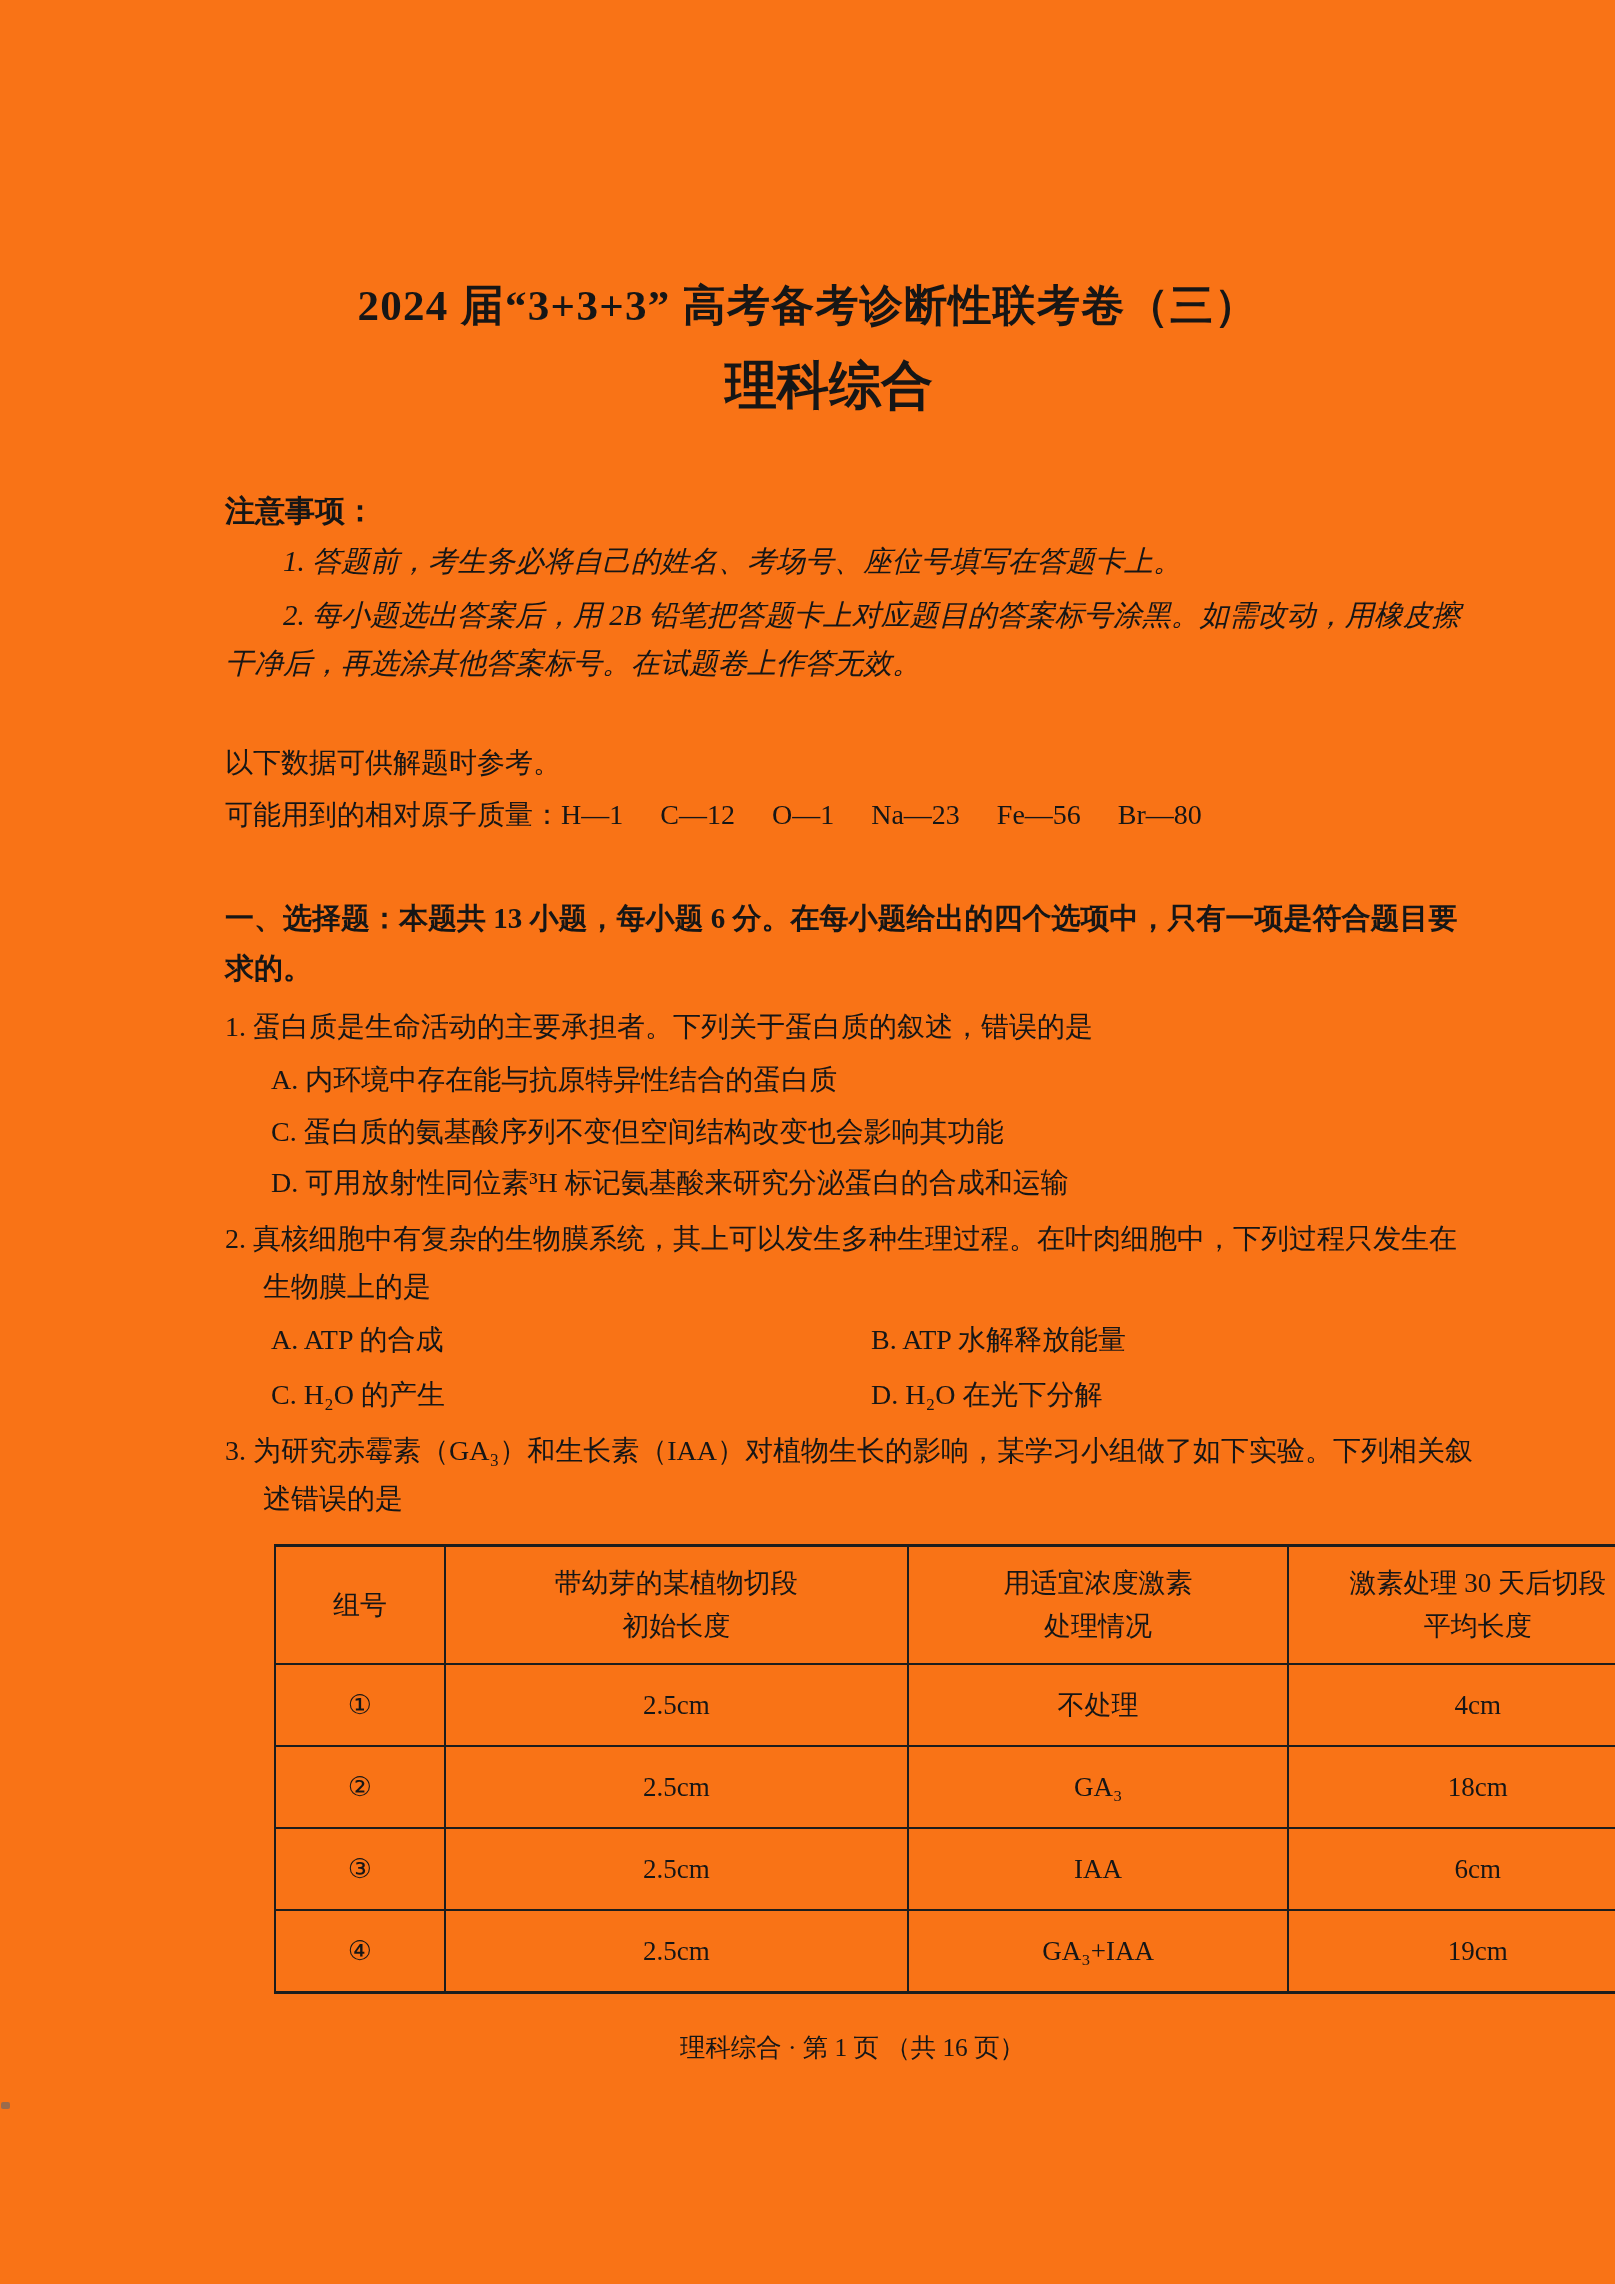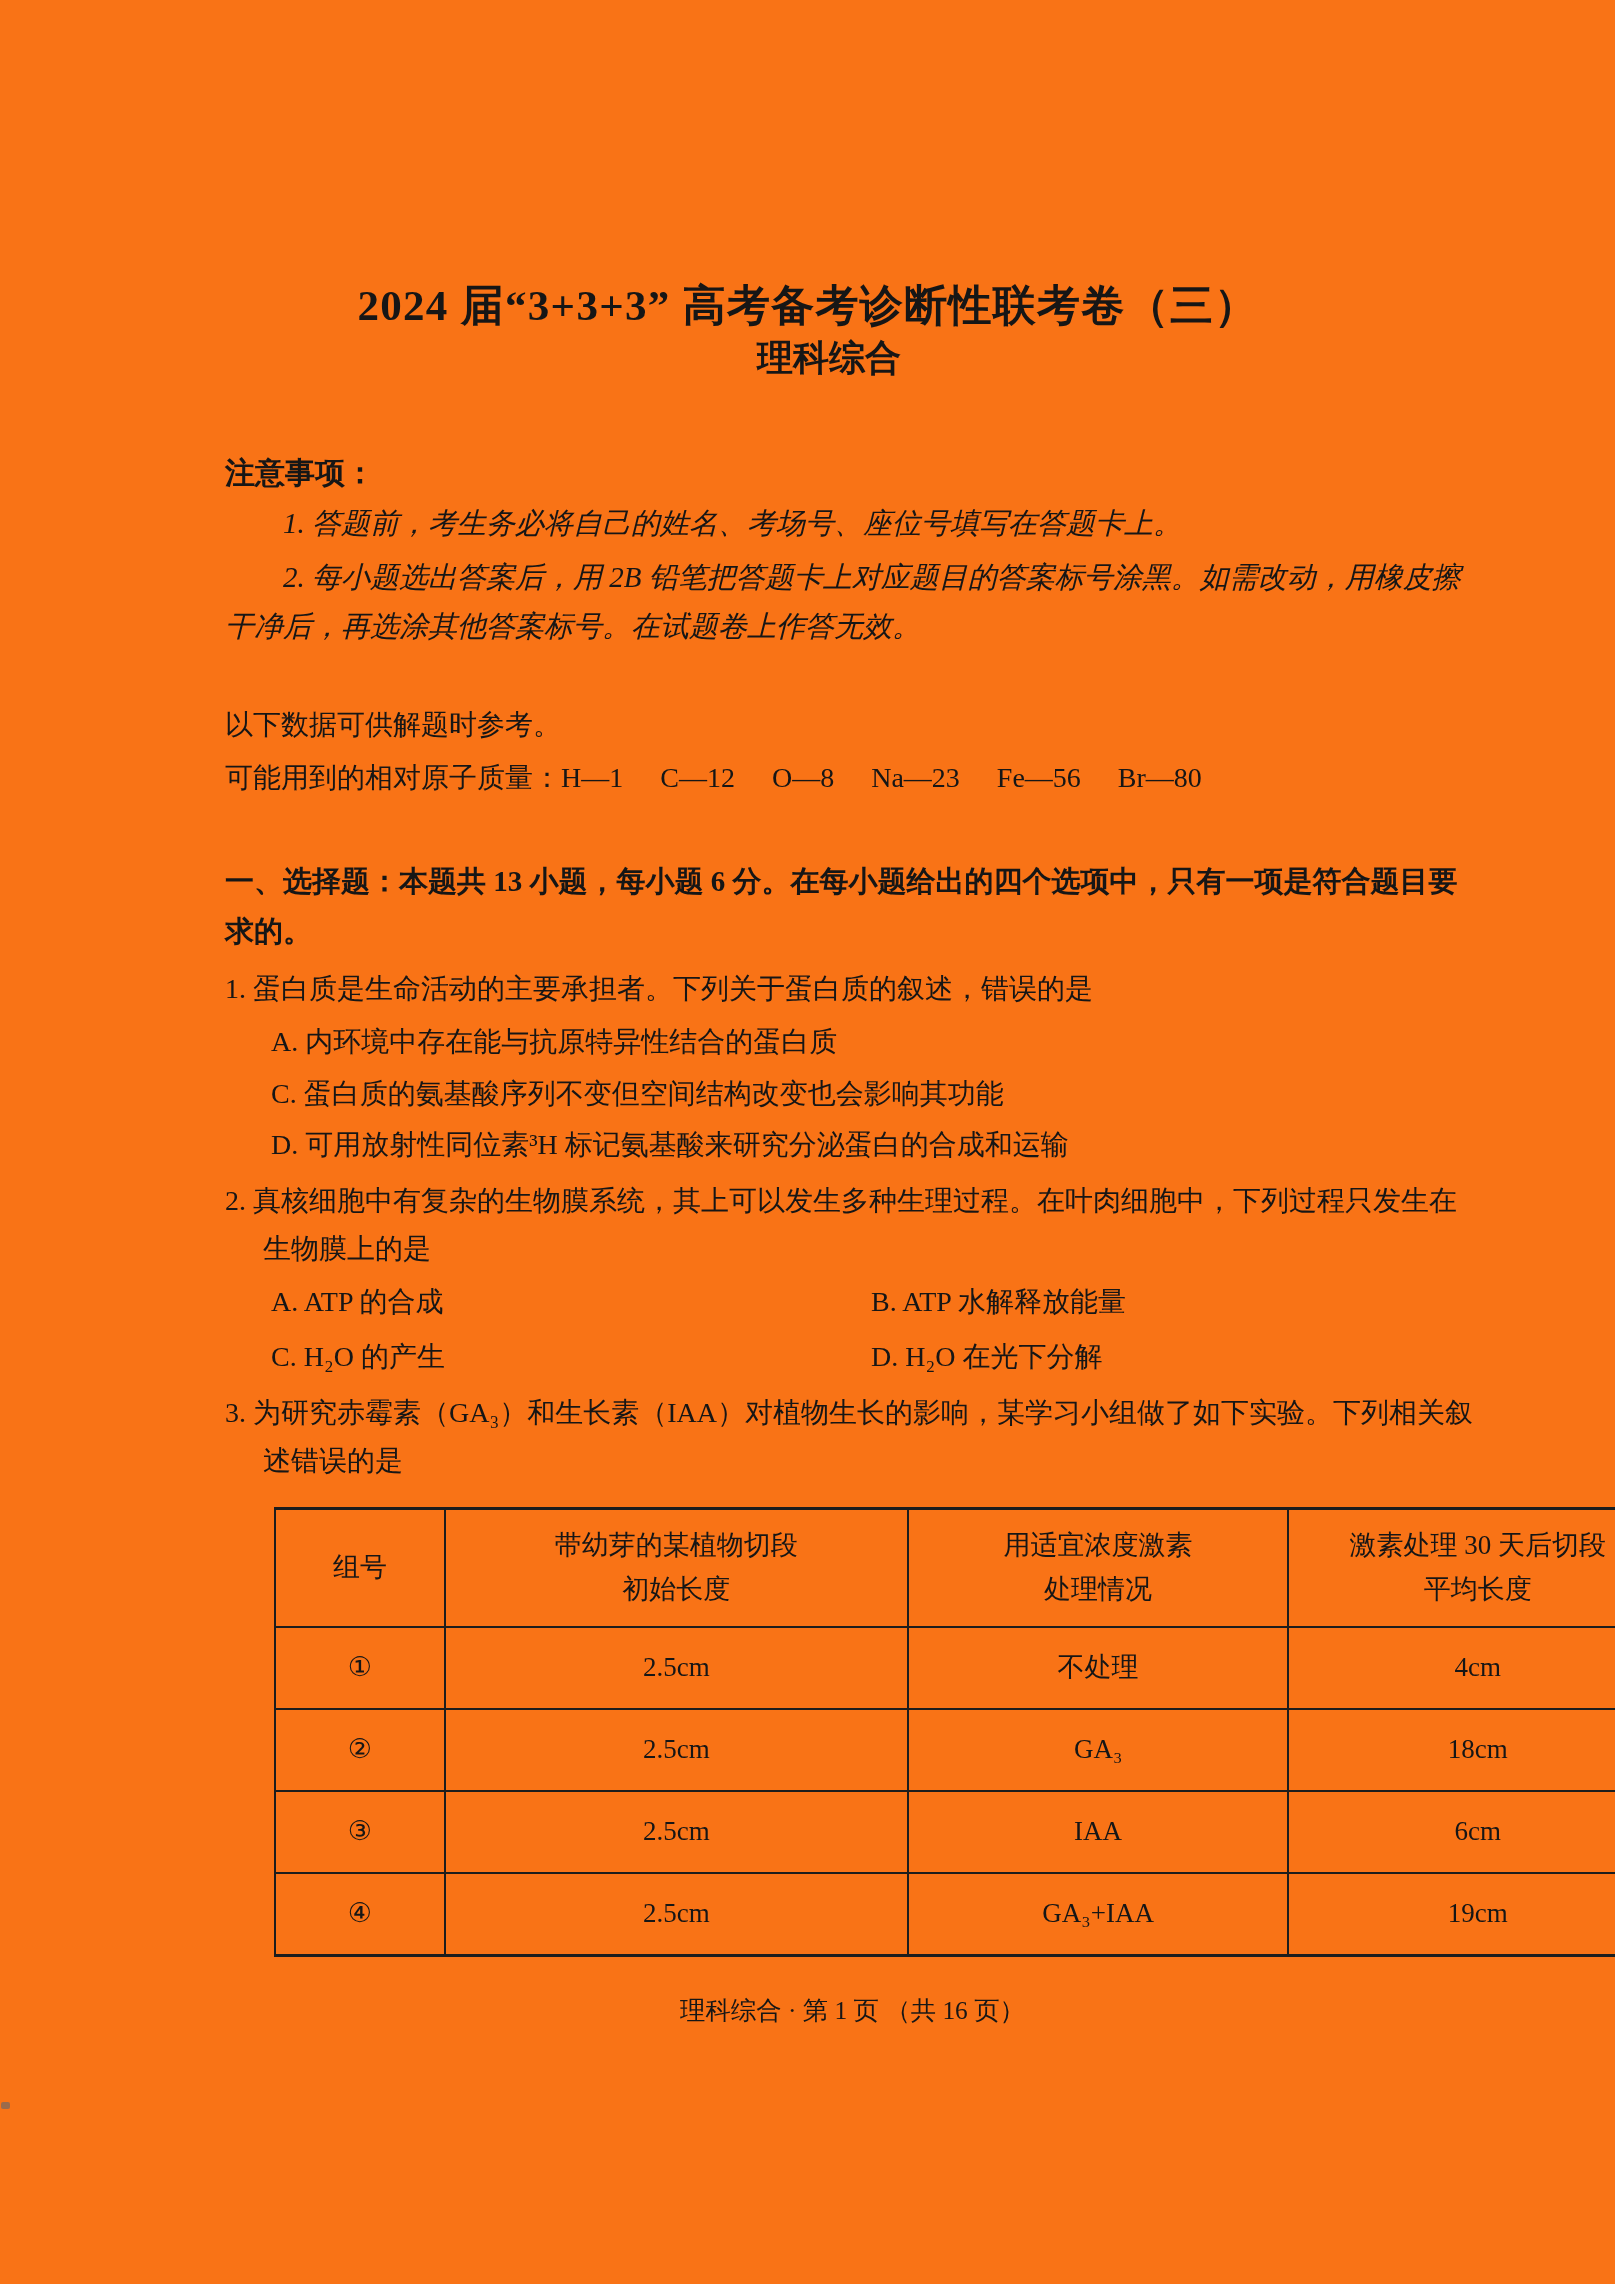--- a/index.html
+++ b/index.html
@@ -19,22 +19,23 @@
   .title-line1 {
     padding-top:277px;
     text-align:center;
     font-size:43px;
     font-weight:700;
     line-height:1.35;
     letter-spacing:1.3px;
   }
   .title-line2 {
     text-align:center;
-    font-size:36px;
-    font-weight:700;
+    font-size:52px;
+    font-weight:700;
+    margin-top:17px;
     line-height:1.3;
     padding-left:42px;
   }
 
   .notice-heading {
     margin-top:70px;
     font-size:30px;
     font-weight:700;
     line-height:1.4;
   }
@@ -122,21 +123,21 @@
   <div class="content">
 
     <div class="notice-heading">注意事项：</div>
     <div>
       <p class="notice-item">1. 答题前，考生务必将自己的姓名、考场号、座位号填写在答题卡上。</p>
       <p class="notice-item">2. 每小题选出答案后，用 2B 铅笔把答题卡上对应题目的答案标号涂黑。如需改动，用橡皮擦干净后，再选涂其他答案标号。在试题卷上作答无效。</p>
     </div>
 
     <div class="ref-block">
       <p class="ref-line">以下数据可供解题时参考。</p>
-      <p class="ref-line"><span>可能用到的相对原子质量：</span><span class="mass-item">H—1</span><span class="mass-item">C—12</span><span class="mass-item">O—8</span><span class="mass-item">Na—23</span><span class="mass-item">Fe—56</span><span class="mass-item">Br—80</span></p>
+      <p class="ref-line"><span>可能用到的相对原子质量：</span><span class="mass-item">H—1</span><span class="mass-item">C—12</span><span class="mass-item">O—1</span><span class="mass-item">Na—23</span><span class="mass-item">Fe—56</span><span class="mass-item">Br—80</span></p>
     </div>
 
     <div class="section-heading">一、选择题：本题共 13 小题，每小题 6 分。在每小题给出的四个选项中，只有一项是符合题目要求的。</div>
 
     <div class="question">
       <p class="stem">1. 蛋白质是生命活动的主要承担者。下列关于蛋白质的叙述，错误的是</p>
       <p class="option-row">A. 内环境中存在能与抗原特异性结合的蛋白质</p>
       <p class="option-row">C. 蛋白质的氨基酸序列不变但空间结构改变也会影响其功能</p>
       <p class="option-row">D. 可用放射性同位素³H 标记氨基酸来研究分泌蛋白的合成和运输</p>
     </div>

